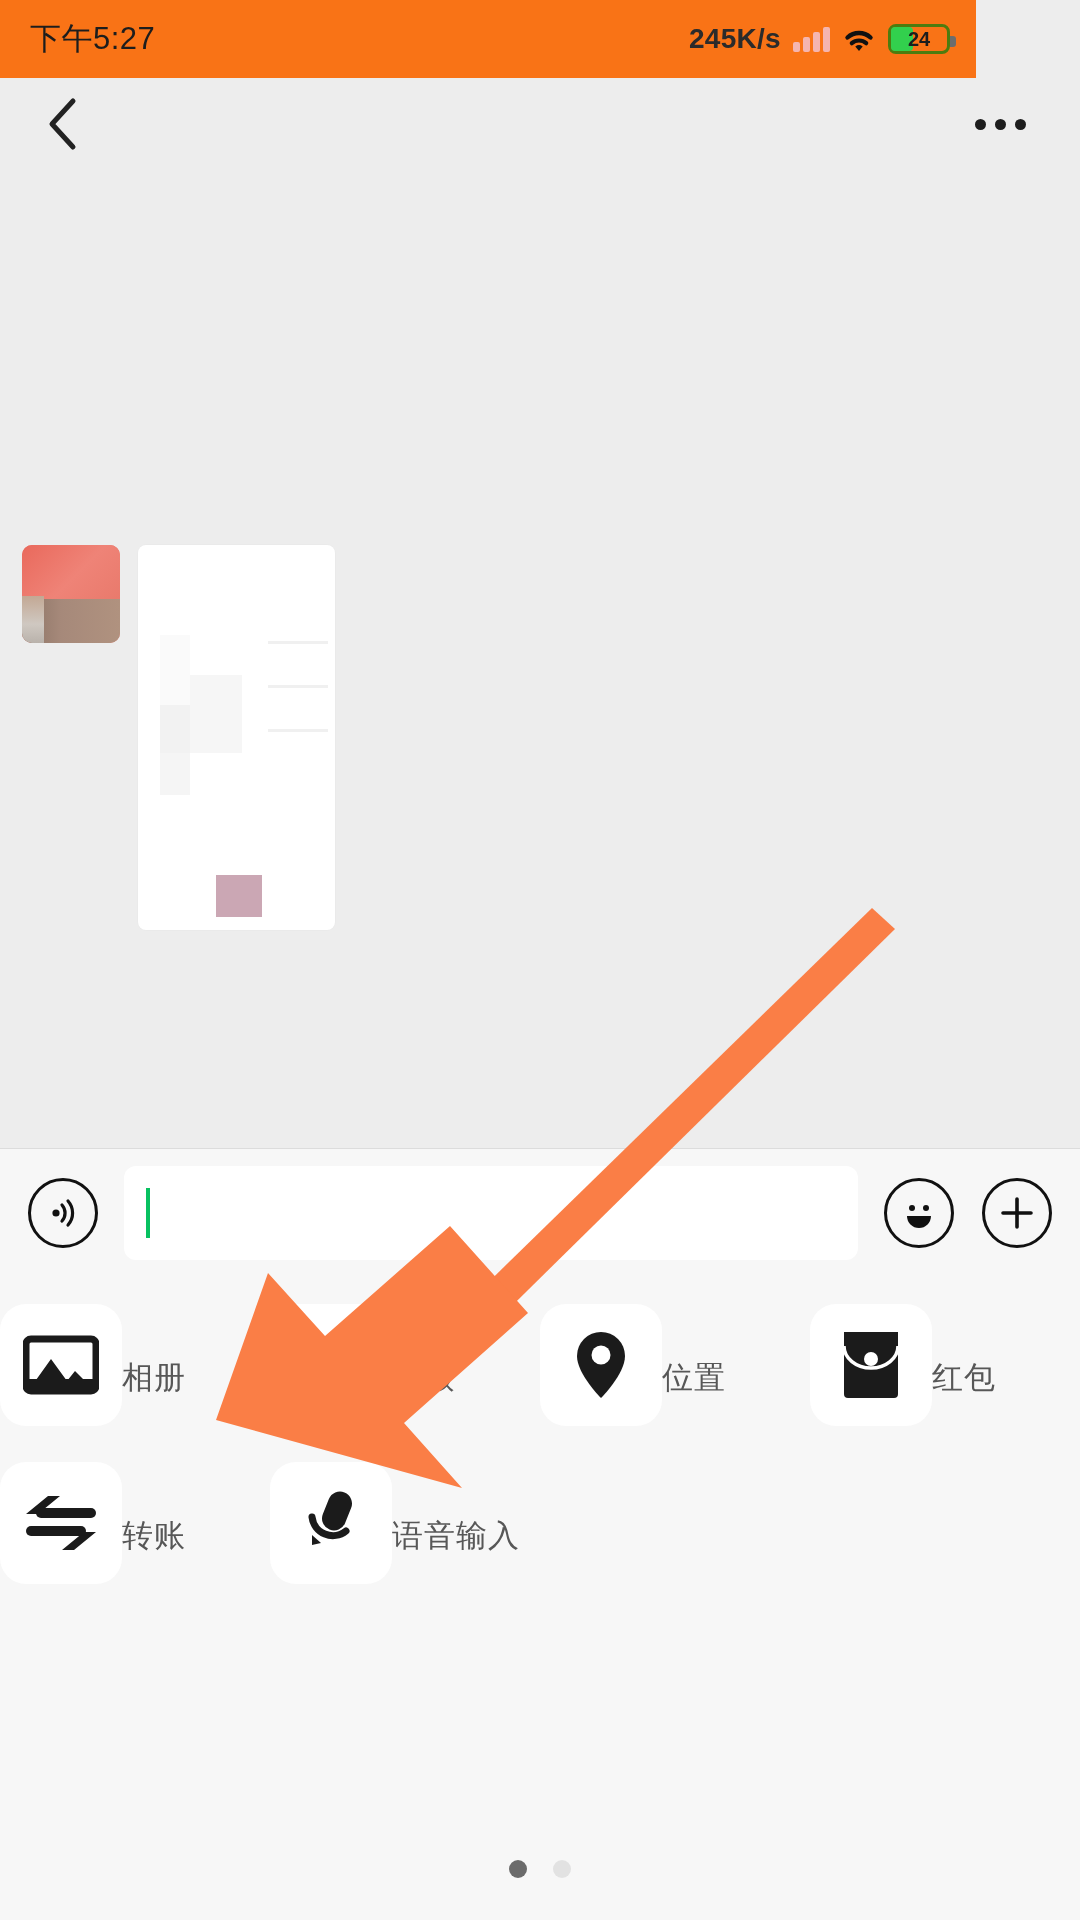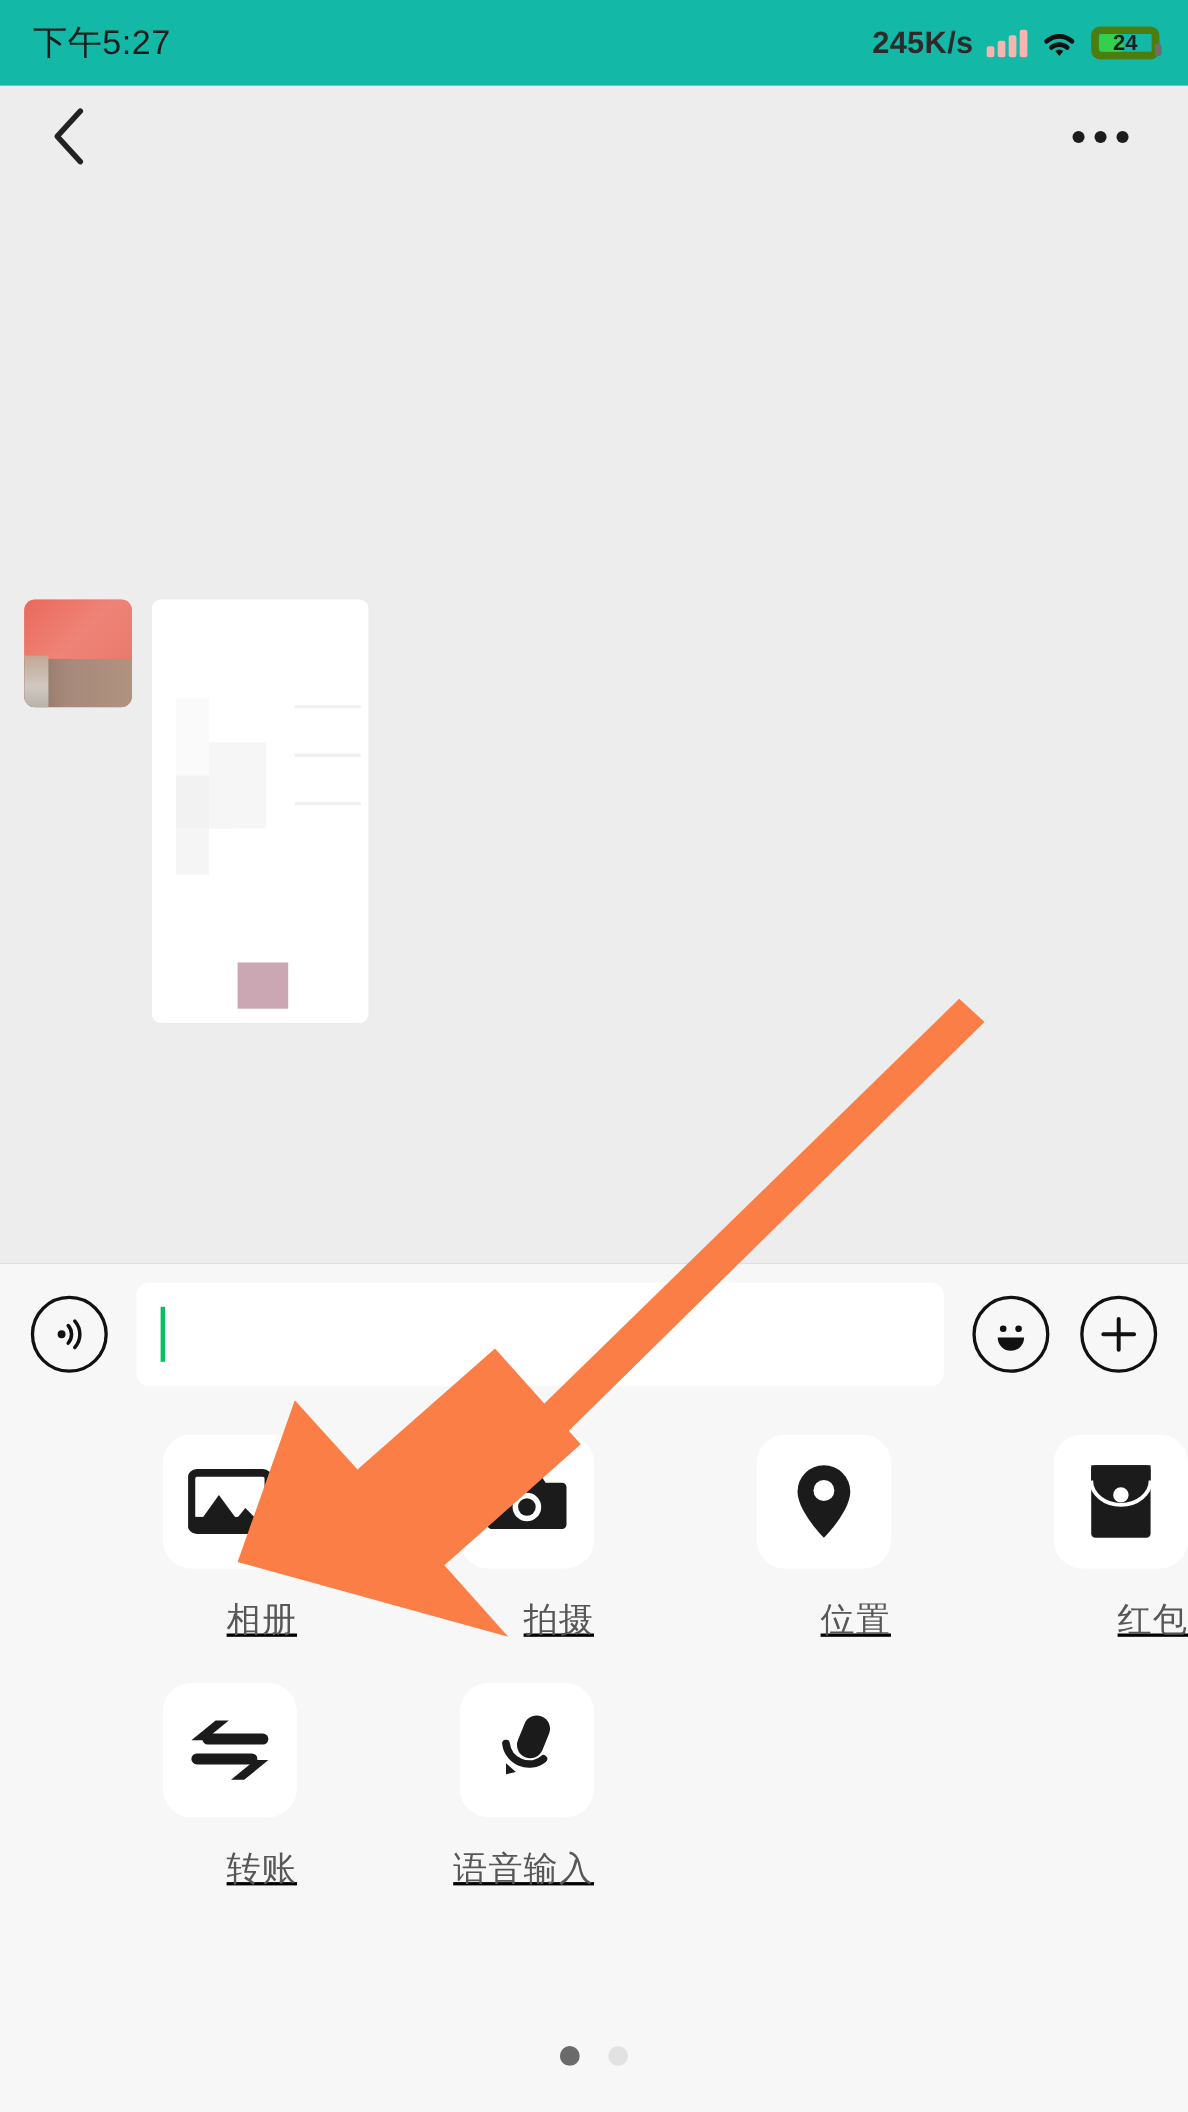--- a/index.html
+++ b/index.html
@@ -6,36 +6,36 @@
   html,body { width:1080px; height:1920px; }
   body {
     font-family:"Liberation Sans","DejaVu Sans",sans-serif;
     background:#ededed;
     position:relative;
     overflow:hidden;
   }
 
   
   .statusbar{
-    position:absolute; left:0; top:0; width:1080px; height:78px;
+    position:absolute; left:0; top:0; width:976px; height:78px;
     display:flex; align-items:center; justify-content:space-between;
-    padding:0 26px 0 30px; background:#14b8a6;
+    padding:0 26px 0 30px; background:#f97316;
   }
   .status-time{ font-size:31px; color:#1d1d1d; font-weight:500; letter-spacing:.5px;}
   .status-right{ display:flex; align-items:center; gap:12px;}
   .status-net{ font-size:28px; color:#2b2b2b; font-weight:600; letter-spacing:.3px;}
   .sig-bars{ display:flex; align-items:flex-end; gap:3px; height:26px;}
   .sig-bars i{ display:block; width:7px; background:#f5b5b0; border-radius:2px;}
   .sig-bars i:nth-child(1){height:10px}
   .sig-bars i:nth-child(2){height:15px}
   .sig-bars i:nth-child(3){height:20px}
   .sig-bars i:nth-child(4){height:25px}
   .wifi-ic{ width:34px; height:28px; position:relative;}
   .batt{
-    width:62px;height:30px;border:7px solid #4d7c0f;border-radius:8px;
+    width:62px;height:30px;border:3px solid #4d7c0f;border-radius:8px;
     display:flex;align-items:center;padding:0;position:relative;
   }
   .batt:after{content:"";position:absolute;right:-9px;top:9px;width:6px;height:11px;
     background:#6d6d6d;border-radius:0 3px 3px 0;}
   .batt-fill{width:22px;height:100%;background:#32d04d;border-radius:4px;}
   .batt-txt{position:absolute;left:0;top:0;width:100%;height:100%;
     display:flex;align-items:center;justify-content:center;
     font-size:20px;font-weight:700;color:#1d1d1d;}
 
   
@@ -100,21 +100,21 @@
   .icon-gap{width:28px;flex:none;}
 
   
   .panel{
     position:absolute;left:0;top:1276px;width:1080px;height:644px;background:#f7f7f7;
   }
   .grid{
     position:absolute;left:0;top:28px;width:1080px;
     display:grid;grid-template-columns:repeat(4,1fr);row-gap:36px;
   }
-  .cell{display:flex;flex-direction:column;align-items:flex-end;text-decoration:underline;}
+  .cell{display:flex;align-items:center;}
   .tile{
     width:122px;height:122px;background:#fff;border-radius:26px;
     display:flex;align-items:center;justify-content:center;
   }
   .cell-lbl{margin-top:26px;font-size:31px;color:#575757;letter-spacing:1px;}
 
   .dots{
     position:absolute;left:0;bottom:42px;width:1080px;
     display:flex;align-items:center;justify-content:center;gap:26px;
   }

